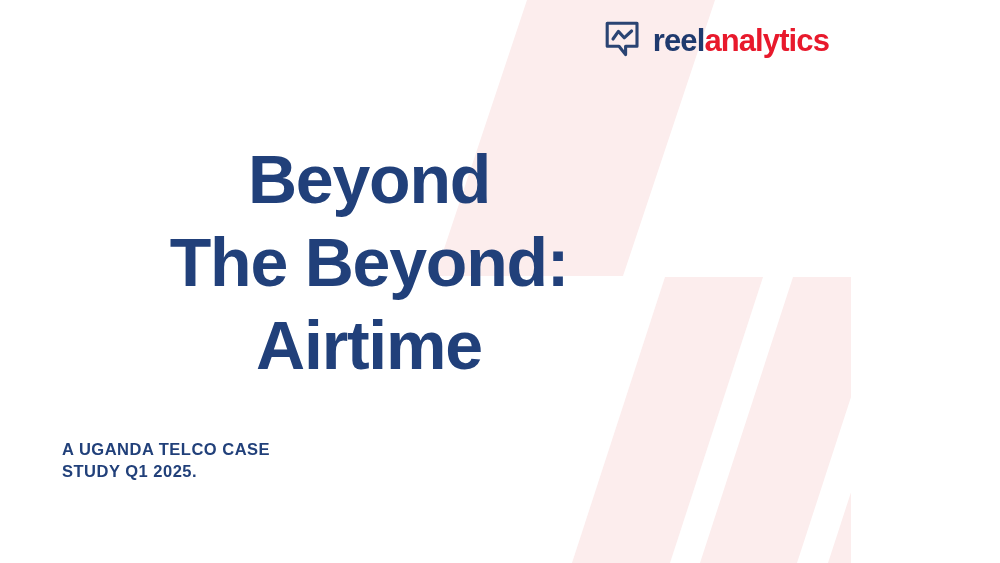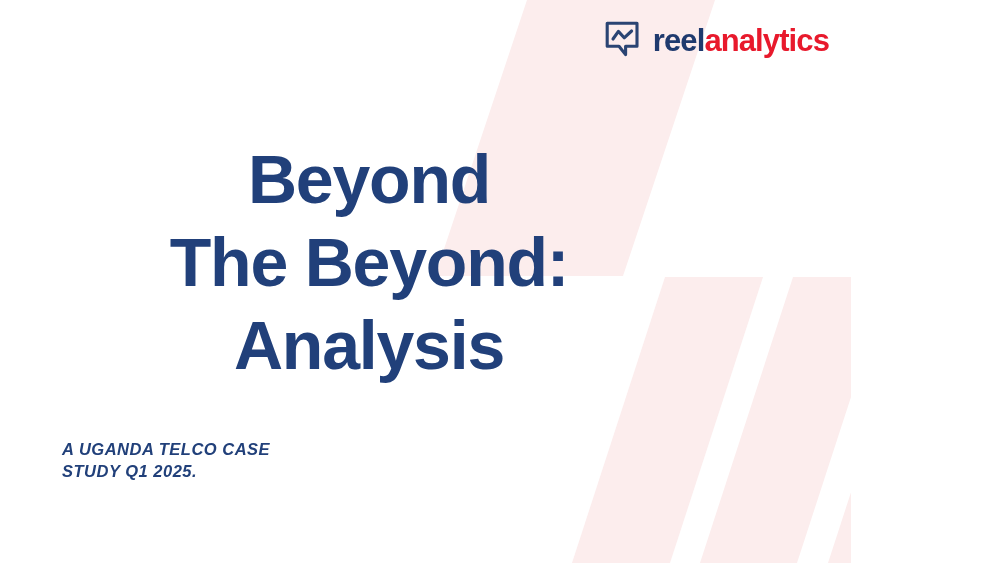--- a/index.html
+++ b/index.html
@@ -65,21 +65,20 @@
 
   .subtitle {
     position: absolute;
     left: 62px;
     top: 438px;
     color: #21407A;
     font-size: 16.5px;
     font-weight: 700;
     line-height: 22px;
     letter-spacing: 0.5px;
-    font-style: italic;
   }
   .subtitle .sline { display: block; white-space: nowrap; }
 </style>
 </head>
 <body>
 
 <div id="slide">
 
   <svg class="stripe-layer" viewBox="0 0 1000 563" aria-hidden="true">
     <g id="stripe-group">
@@ -96,21 +95,21 @@
       <polyline points="9.0,19.0 14.4,11.4 20.2,17.8 27.6,11.0" fill="none" stroke="#2A4473" stroke-width="3.1" stroke-linejoin="round" stroke-linecap="round"></polyline>
     </svg>
     <div class="logo-word">
       <span class="w-reel">reel</span><span class="w-analytics">analytics</span>
     </div>
   </div>
 
   <h1 class="title">
     <span class="tline">Beyond</span>
     <span class="tline">The Beyond:</span>
-    <span class="tline">Analysis</span>
+    <span class="tline">Airtime</span>
   </h1>
 
   <div class="subtitle">
     <span class="sline">A UGANDA TELCO CASE</span>
     <span class="sline">STUDY Q1 2025.</span>
   </div>
 
 </div>
 
 </body></html>

